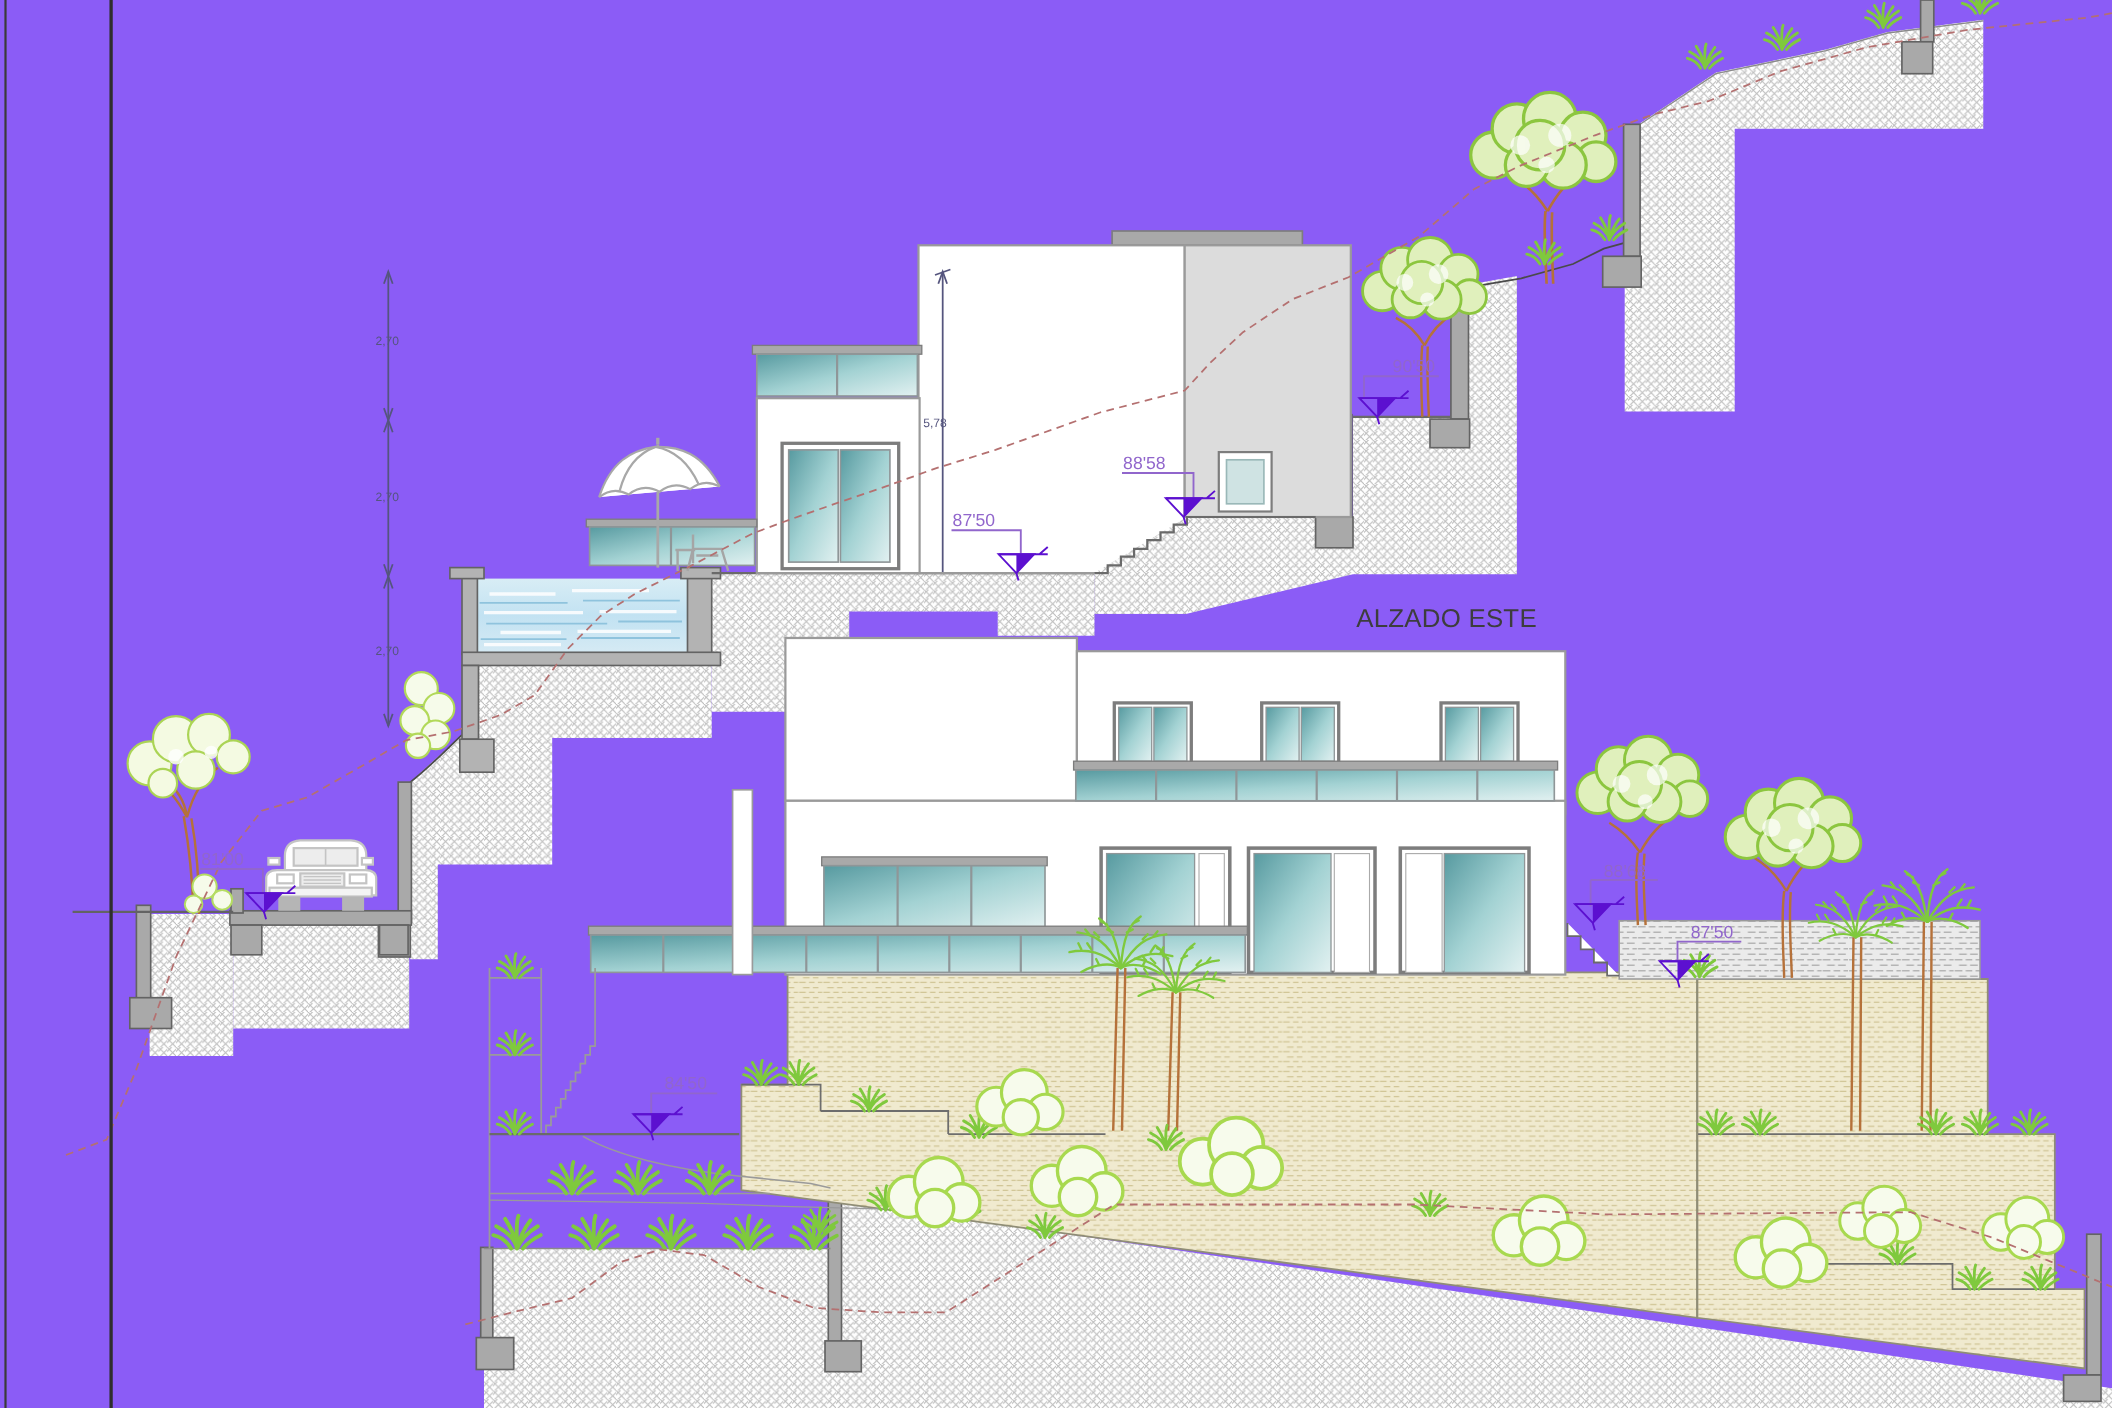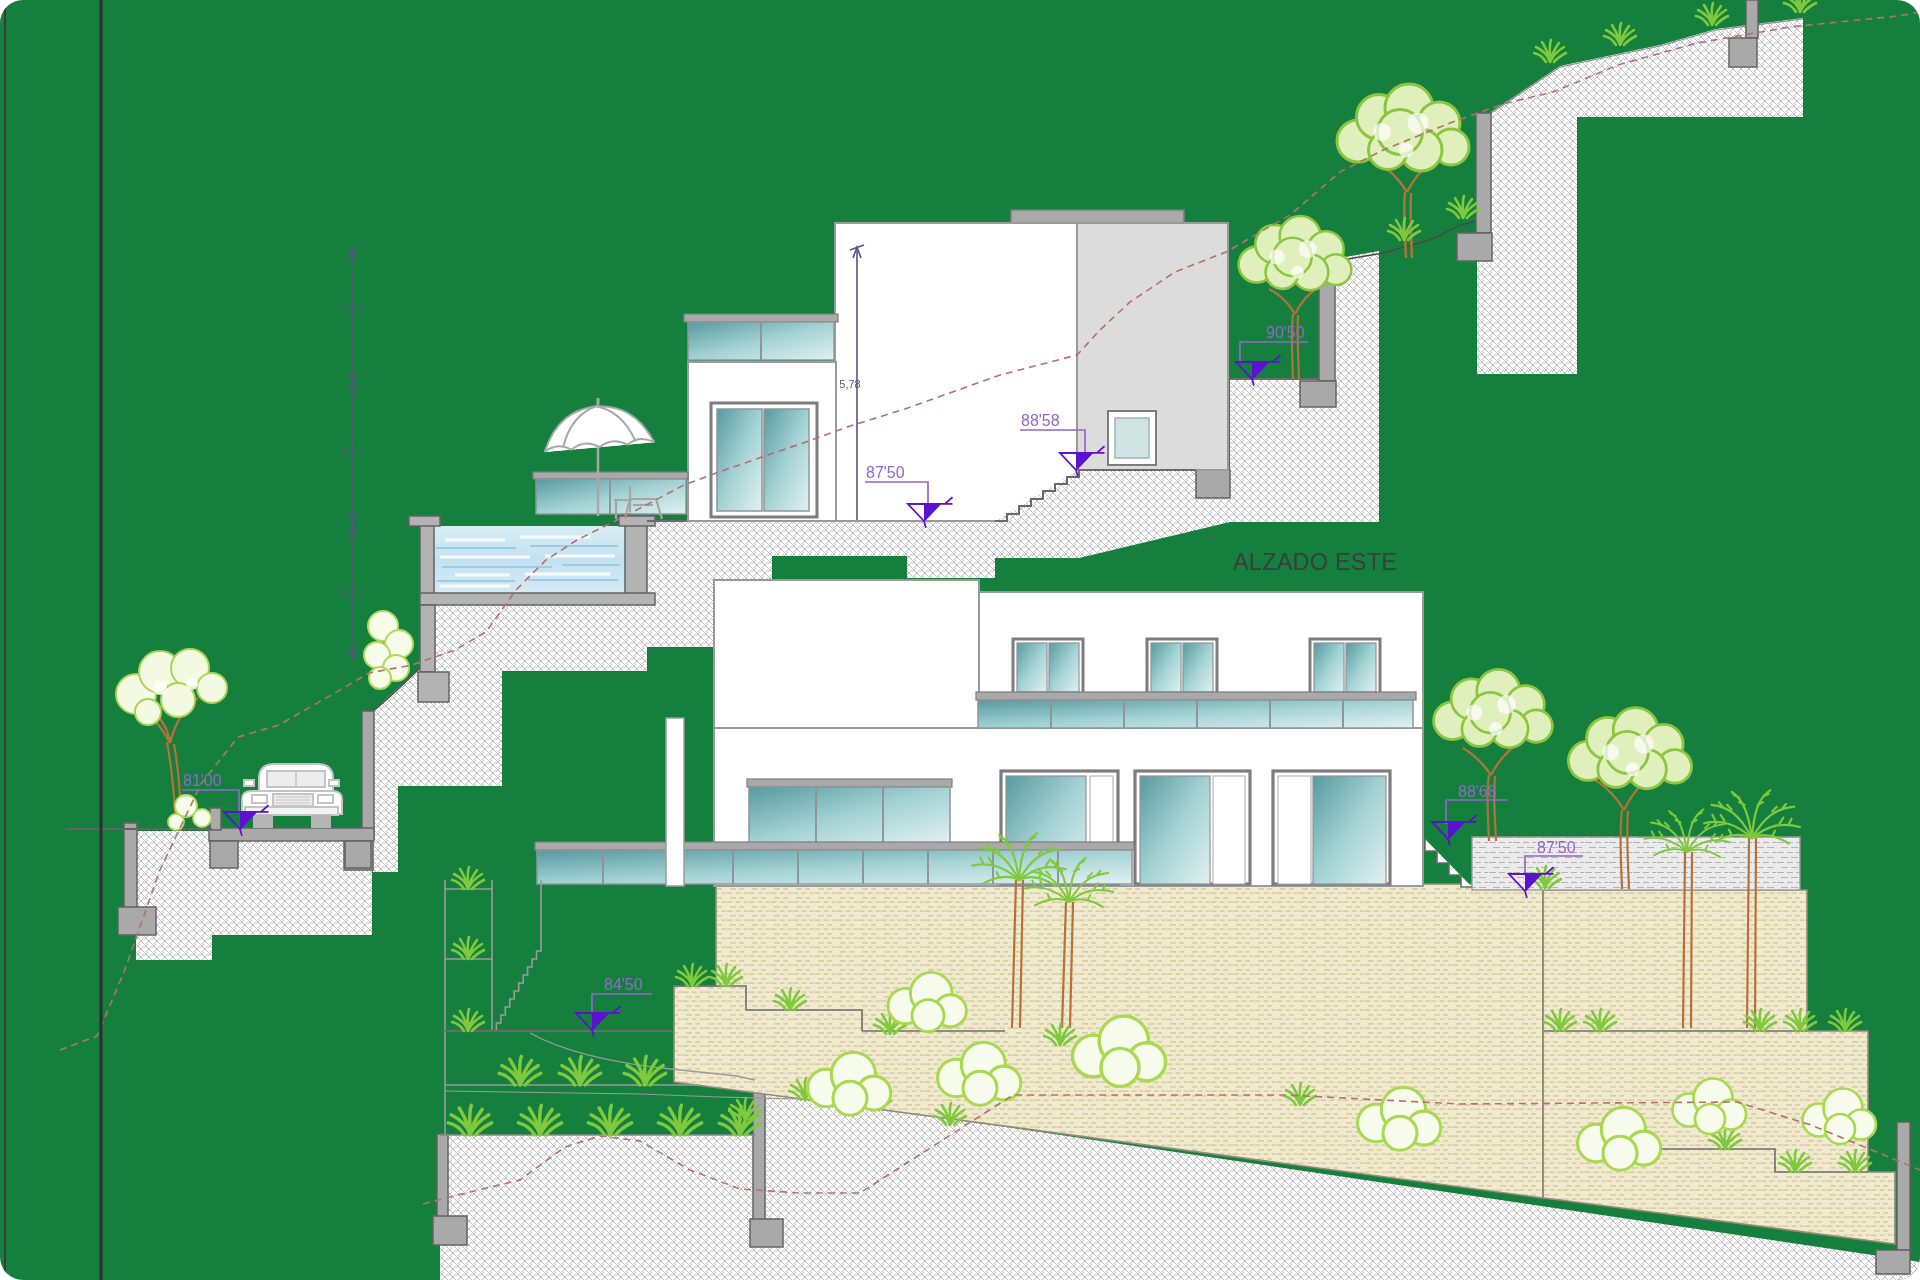--- a/index.html
+++ b/index.html
@@ -1,17 +1,17 @@
 <!DOCTYPE html>
 <html><head>
 <meta charset="utf-8">
 <style>
   html,body{margin:0;padding:0;background:#ffffff;}
-  #page{width:1920px;height:1280px;position:relative;overflow:hidden;background:#15803d;
-        font-family:"Liberation Sans", sans-serif;border-radius:23px;}
+  #page{width:1920px;height:1280px;position:relative;overflow:hidden;background:#8b5cf6;
+        font-family:"Liberation Sans", sans-serif;}
   svg{display:block;}
 </style>
 </head>
 <body>
 <div id="page">
 <svg width="1920" height="1280" viewBox="0 0 1920 1280">
 <defs>
 
   <linearGradient id="glass" x1="0" y1="0" x2="1" y2="1">
     <stop offset="0" stop-color="#57989c"></stop>

